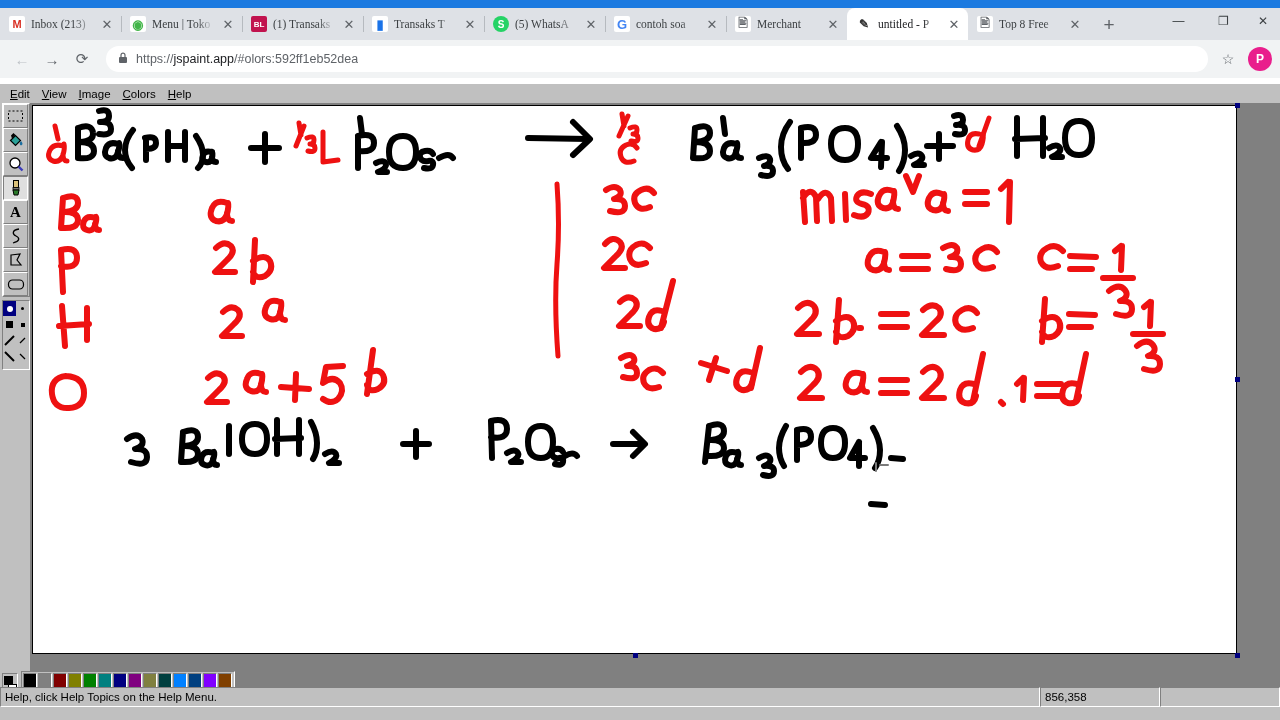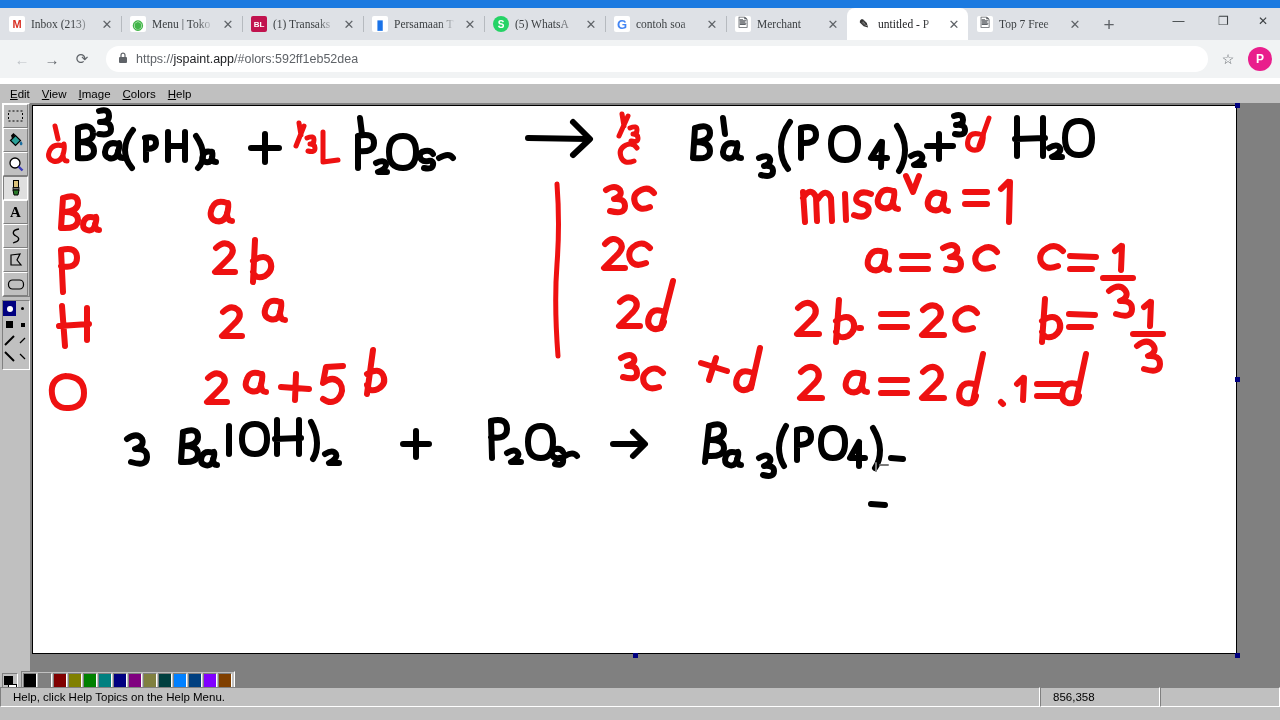--- a/index.html
+++ b/index.html
@@ -289,21 +289,21 @@
     align-items: stretch;
     font-size: 11.5px;
     color: #000;
   }
   .status-cell {
     border-top: 1px solid #808080;
     border-left: 1px solid #808080;
     border-right: 1px solid #ffffff;
     border-bottom: 1px solid #ffffff;
     display: flex; align-items: center;
-    padding: 0 12px;
+    padding: 0 4px;
   }
   #status-help { flex: 1 1 auto; }
   #status-size { width: 120px; }
   #status-coords { width: 120px; }
 </style>
 </head>
 <body>
 
 <div id="browser-window">
 
@@ -323,21 +323,21 @@
     </div>
 
     <div class="tab">
       <span class="tab-favicon" style="color:#ffffff;background:#c1134e;font-size:8px;">BL</span>
       <span class="tab-title">(1) Transaks</span>
       <span class="tab-close">✕</span>
     </div>
 
     <div class="tab">
       <span class="tab-favicon" style="color:#1a73e8;background:#ffffff;font-size:13px;">▮</span>
-      <span class="tab-title">Persamaan T</span>
+      <span class="tab-title">Transaks T</span>
       <span class="tab-close">✕</span>
     </div>
 
     <div class="tab">
       <span class="tab-favicon" style="color:#ffffff;background:#25d366;border-radius:50%;font-size:10px;">S</span>
       <span class="tab-title">(5) WhatsA</span>
       <span class="tab-close">✕</span>
     </div>
 
     <div class="tab">
@@ -353,21 +353,21 @@
     </div>
 
     <div class="tab active">
       <span class="tab-favicon" style="color:#333;background:#ffffff;font-size:12px;">✎</span>
       <span class="tab-title">untitled - P</span>
       <span class="tab-close">✕</span>
     </div>
 
     <div class="tab">
       <span class="tab-favicon" style="color:#5f6368;background:#ffffff;font-size:12px;">🖹</span>
-      <span class="tab-title">Top 7 Free</span>
+      <span class="tab-title">Top 8 Free</span>
       <span class="tab-close">✕</span>
     </div>
 
     <div id="new-tab-button">+</div>
 
     <div id="window-controls">
       <div class="wctrl">—</div>
       <div class="wctrl">❐</div>
       <div class="wctrl" style="width:34px;">✕</div>
     </div>

